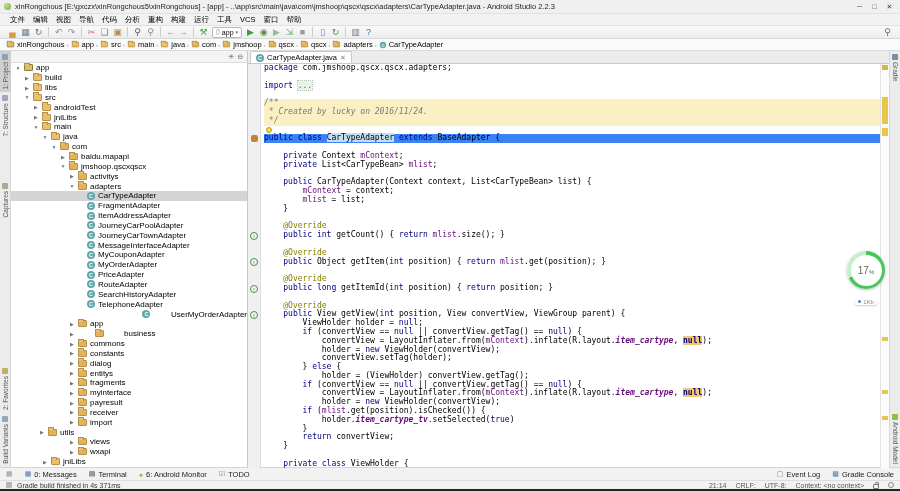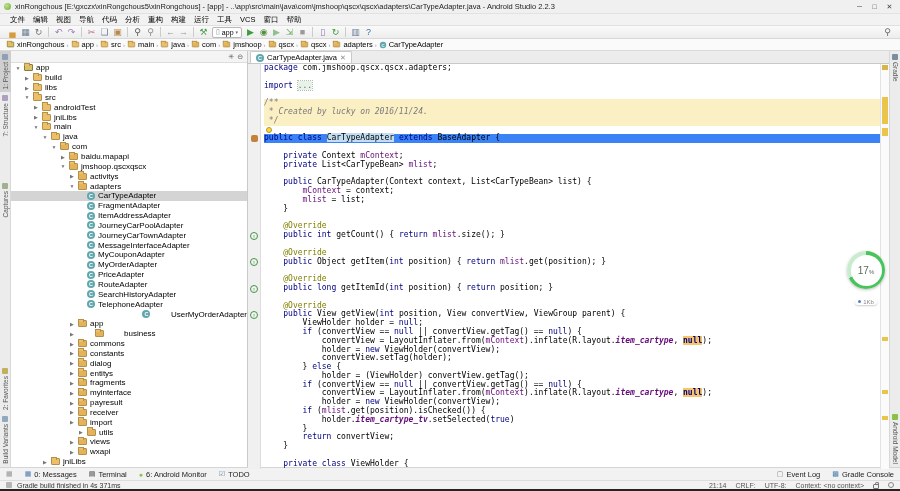--- a/index.html
+++ b/index.html
@@ -454,21 +454,21 @@
           <div class="tree-row" style="padding-left: 58px;">
             <span class="tri">▶</span>
             <span class="ti-pkg"></span>
             <span>receiver</span>
           </div>
           <div class="tree-row" style="padding-left: 58px;">
             <span class="tri">▶</span>
             <span class="ti-pkg"></span>
             <span>import</span>
           </div>
-          <div class="tree-row" style="padding-left: 67px;">
+          <div class="tree-row" style="padding-left: 28px;">
             <span class="tri">▶</span>
             <span class="ti-pkg"></span>
             <span>utils</span>
           </div>
           <div class="tree-row" style="padding-left: 58px;">
             <span class="tri">▶</span>
             <span class="ti-pkg"></span>
             <span>views</span>
           </div>
           <div class="tree-row" style="padding-left: 58px;">

